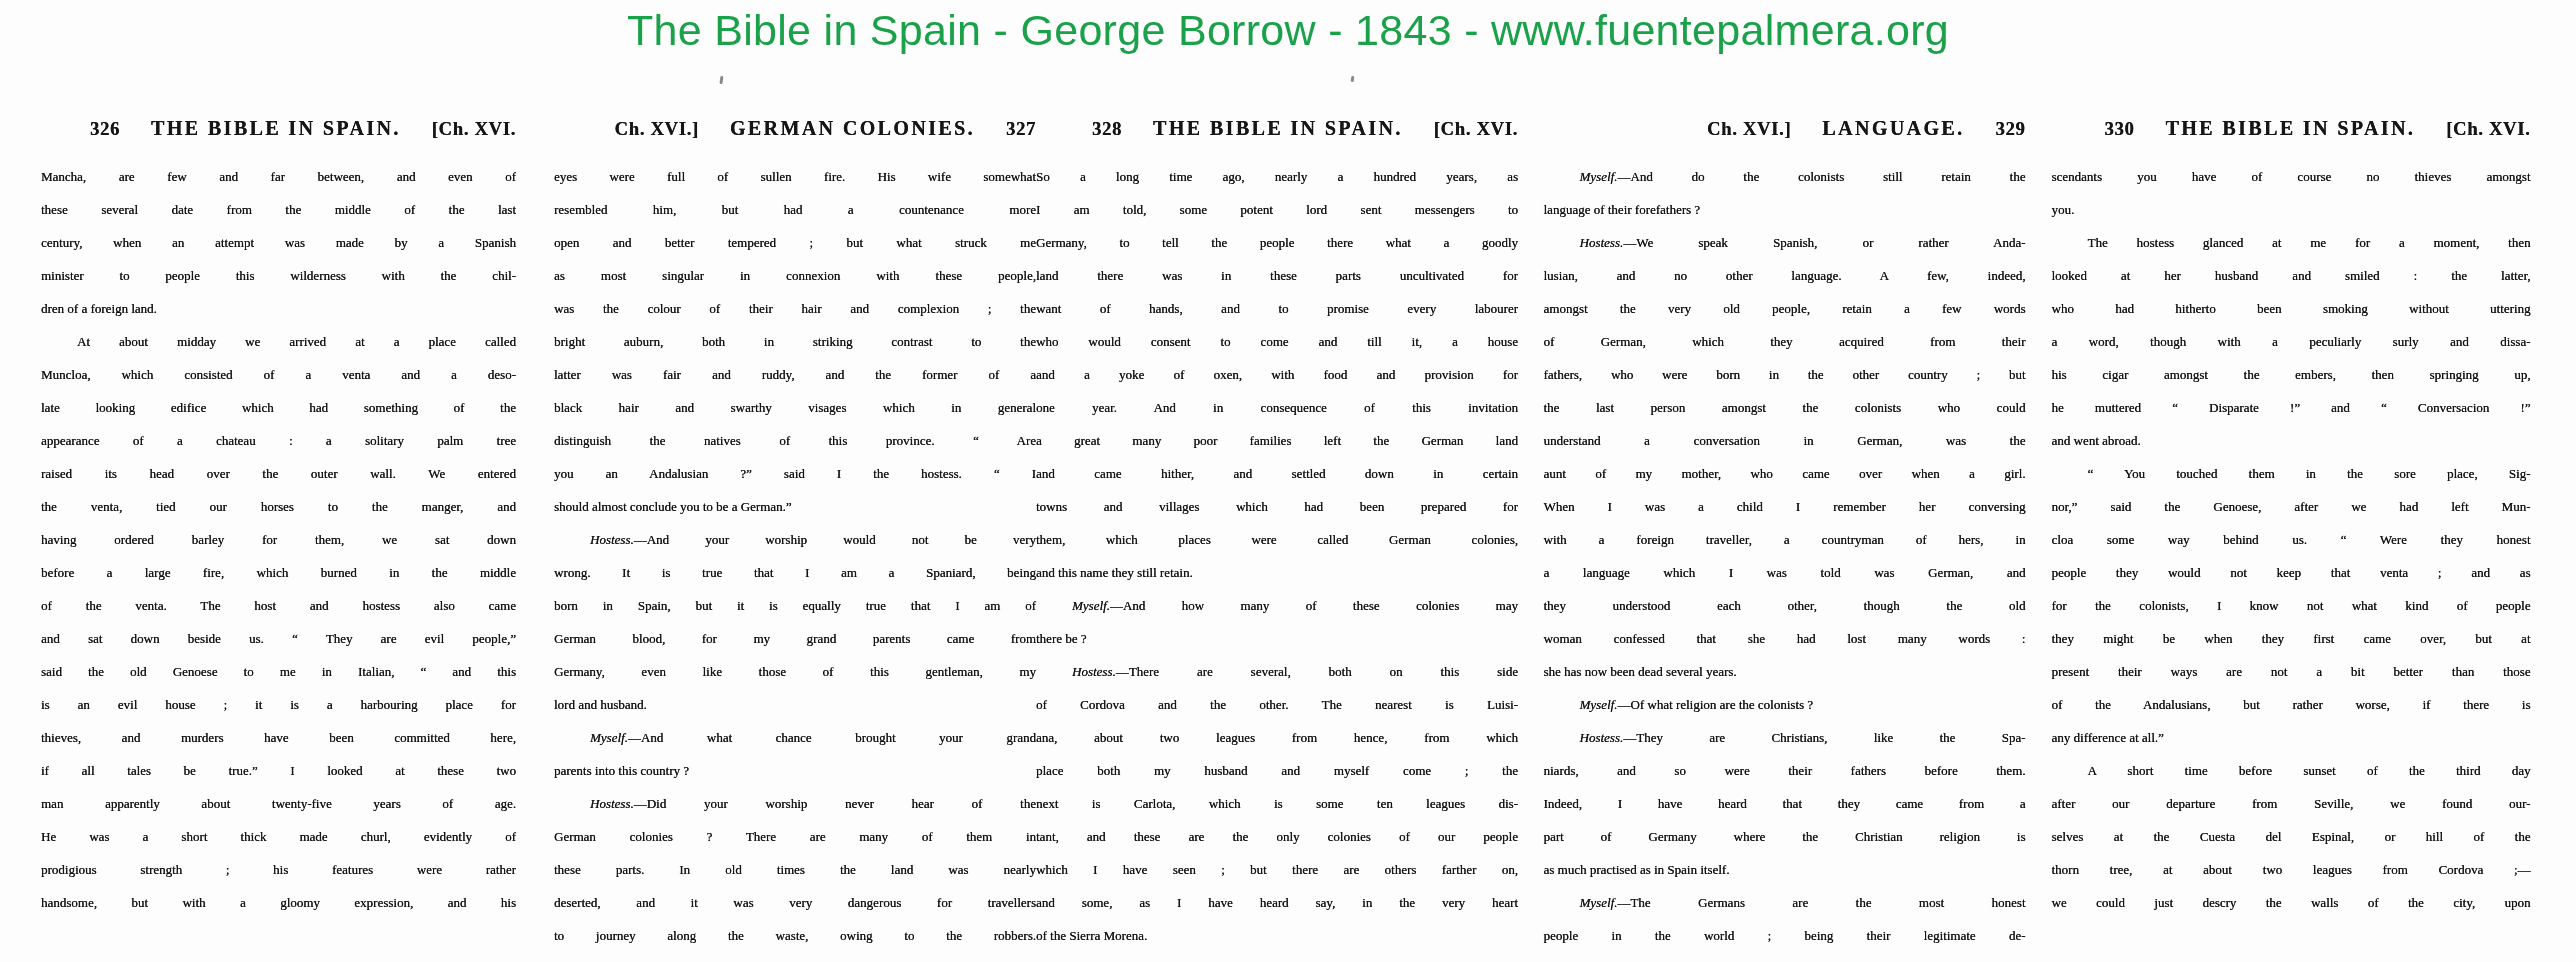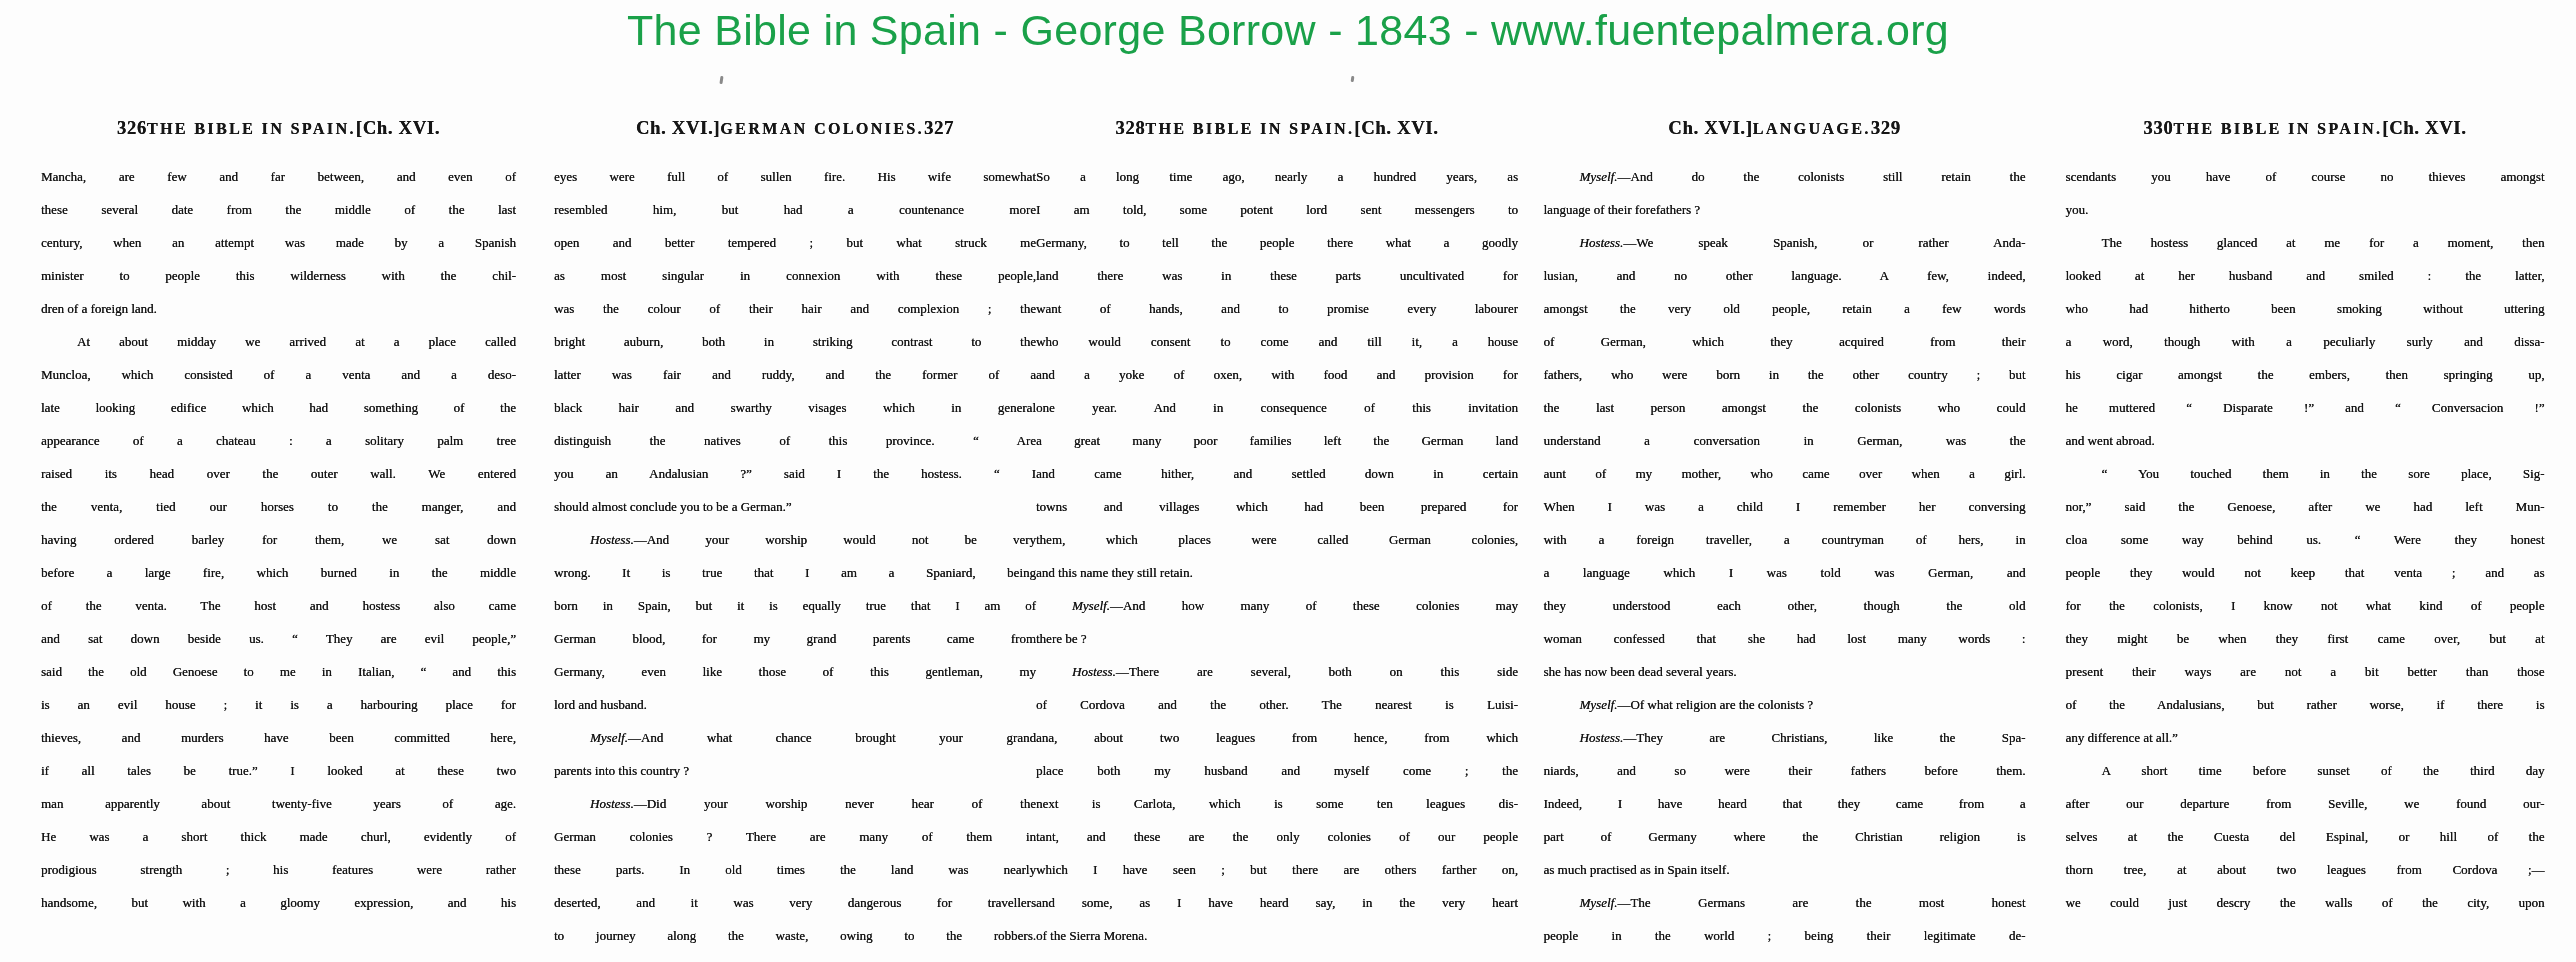--- a/index.html
+++ b/index.html
@@ -43,37 +43,38 @@
     top: 117px;
     left: 0;
     display: flex;
     align-items: flex-start;
   }
   .page { width: 475px; }
   .page:nth-child(1) { margin-left: 41px; }
   .page:nth-child(2) { margin-left: 38px; width: 482px; }
   .page:nth-child(3) { width: 482px; }
   .page:nth-child(4) { margin-left: 25.5px; width: 482px; }
-  .page:nth-child(5) { margin-left: 40px; width: 479px; }
+  .page:nth-child(5) { margin-left: 26px; width: 479px; }
   .phead {
     display: flex;
-    justify-content: center;
+    justify-content: flex-end;
     align-items: baseline;
     height: 25px;
     margin-bottom: 18px;
     text-shadow: 0.2px 0 0 currentColor;
+    gap: 31px;
   }
   .hl, .hr {
     font-size: 18.6px;
     font-weight: bold;
     letter-spacing: 0.7px;
     white-space: nowrap;
   }
   .hc {
-    font-size: 16px;
+    font-size: 20px;
     font-weight: bold;
     letter-spacing: 2.4px;
     white-space: nowrap;
   }
   .pbody {
     font-size: 13px;
     line-height: 33px;
     text-shadow: 0.2px 0 0 currentColor;
   }
   .bl {

